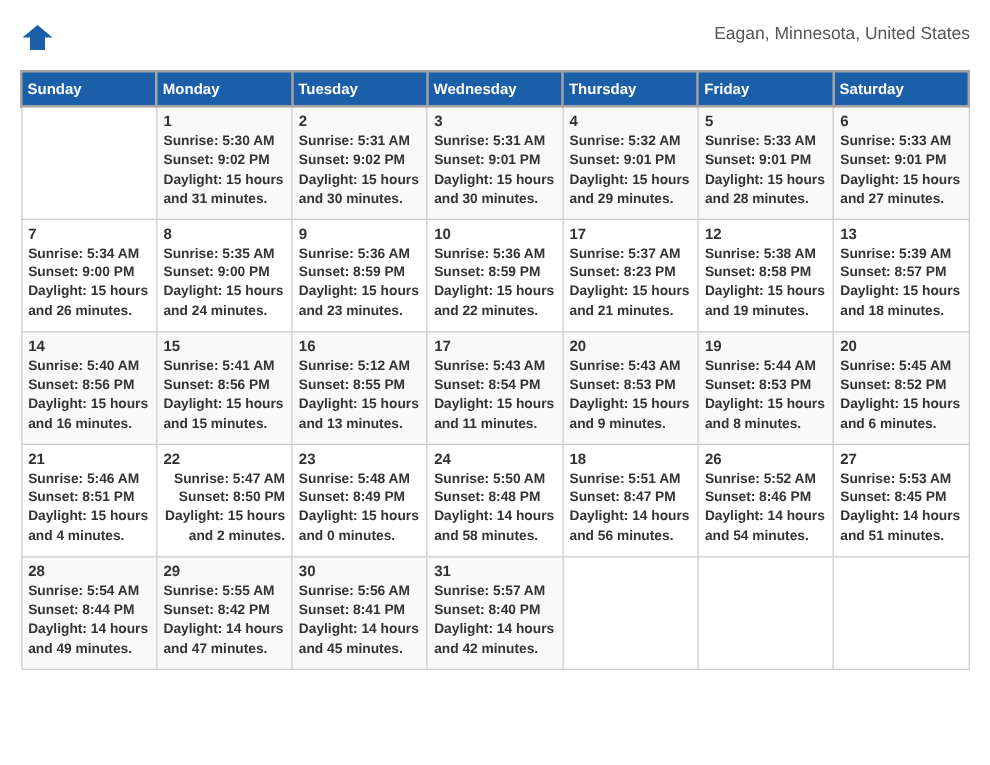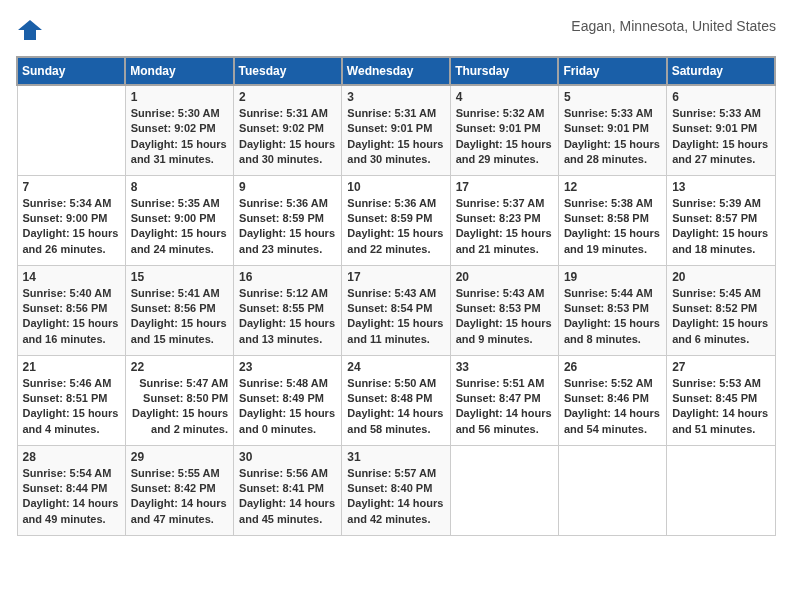--- a/index.html
+++ b/index.html
@@ -286,21 +286,21 @@
 and 0 minutes.</div>
         </td>
         <td>
           <div class="day-number">24</div>
           <div class="day-info" style="white-space: pre-line;">Sunrise: 5:50 AM
 Sunset: 8:48 PM
 Daylight: 14 hours
 and 58 minutes.</div>
         </td>
         <td>
-          <div class="day-number">33</div>
+          <div class="day-number">18</div>
           <div class="day-info" style="white-space: pre-line;">Sunrise: 5:51 AM
 Sunset: 8:47 PM
 Daylight: 14 hours
 and 56 minutes.</div>
         </td>
         <td>
           <div class="day-number">26</div>
           <div class="day-info" style="white-space: pre-line;">Sunrise: 5:52 AM
 Sunset: 8:46 PM
 Daylight: 14 hours

